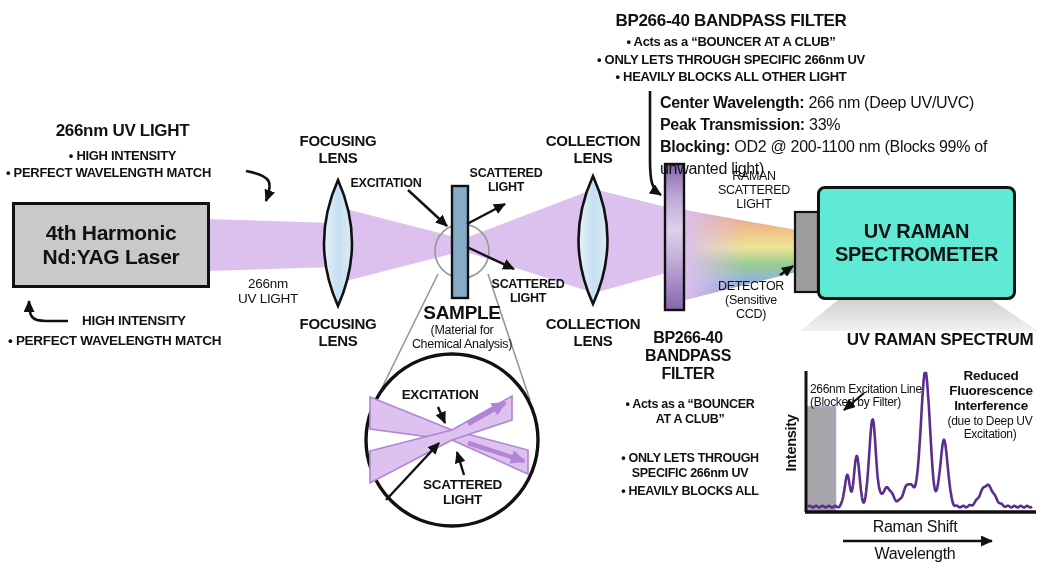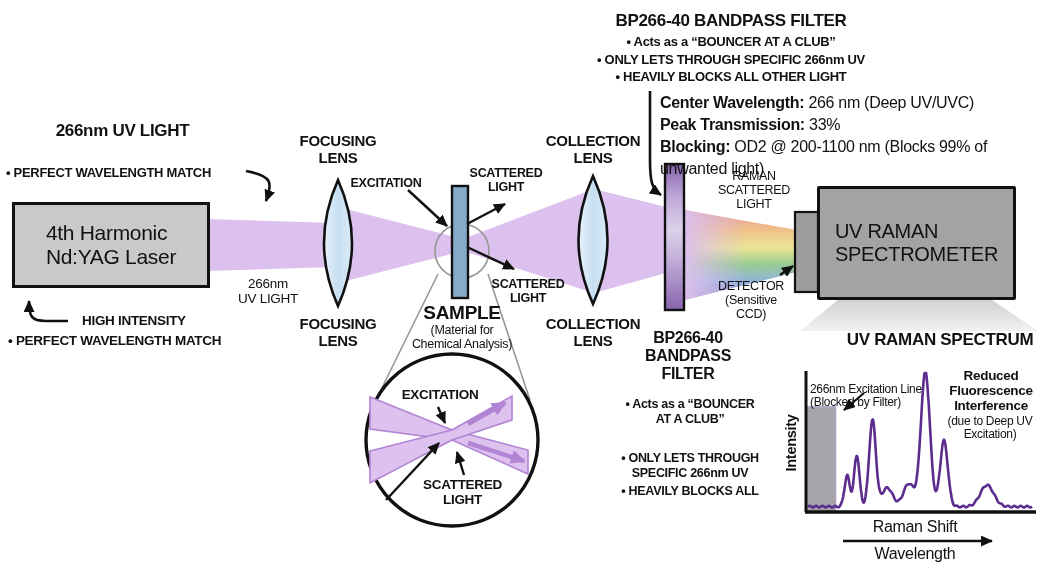--- a/index.html
+++ b/index.html
@@ -4,23 +4,23 @@
 <style>
   html,body{margin:0;padding:0;background:#fff;}
   #stage{position:relative;width:1044px;height:571px;background:#fff;overflow:hidden;
          font-family:"Liberation Sans","DejaVu Sans",sans-serif;color:#111;letter-spacing:-0.3px;}
   .lbl{position:absolute;line-height:1.12;z-index:2;}
   .pre{white-space:pre-line;}
   .b{font-weight:bold;}
   .ctr{text-align:center;}
   svg{position:absolute;left:0;top:0;z-index:1;}
   .box{position:absolute;display:flex;align-items:center;justify-content:center;
-       text-align:left;font-weight:normal;border:3px solid #111;z-index:2;line-height:1.15;}
+       text-align:center;font-weight:bold;border:3px solid #111;z-index:2;line-height:1.15;}
   #laser-box{left:12px;top:202px;width:192px;height:80px;background:#c9c9c9;font-size:21px;}
-  #spec-box{left:817px;top:186px;width:193px;height:108px;background:#a3a3a3;font-size:20px;border-radius:2px;}
+  #spec-box{left:817px;top:186px;width:193px;height:108px;background:#5eead4;font-size:20px;border-radius:8px;}
   #chart{position:absolute;left:780px;top:355px;width:264px;height:216px;z-index:2;}
   #chart svg{z-index:1;}
   .chart-lbl{position:absolute;line-height:1.1;z-index:2;}
   .bullets span{display:block;}
 </style>
 </head>
 <body>
 <div id="stage">
 
 <svg width="1044" height="571" viewBox="0 0 1044 571">
@@ -94,20 +94,21 @@
   <line x1="467" y1="224" x2="505" y2="204" stroke="#111" stroke-width="2.4" marker-end="url(#arrB)"></line>
   <line x1="467" y1="247" x2="514" y2="269" stroke="#111" stroke-width="2.4" marker-end="url(#arrB)"></line>
   <path d="M 650 91 L 650 160 C 650 182 652 189 661 195" fill="none" stroke="#111" stroke-width="2.6" marker-end="url(#arrB)"></path>
   <line x1="780" y1="275" x2="793" y2="266" stroke="#111" stroke-width="2.4" marker-end="url(#arrB)"></line>
   <line x1="438" y1="407" x2="445" y2="423" stroke="#111" stroke-width="2.4" marker-end="url(#arrB)"></line>
   <line x1="386" y1="500" x2="439" y2="443" stroke="#111" stroke-width="2.4" marker-end="url(#arrB)"></line>
   <line x1="464" y1="475" x2="457" y2="452" stroke="#111" stroke-width="2.4" marker-end="url(#arrB)"></line>
 </svg>
 
 <div class="lbl b ctr" style="left:5px;top:121px;width:235px;font-size:17px;">266nm UV LIGHT</div>
+<div class="lbl b ctr" style="left:5px;top:149px;width:235px;font-size:13px;">• HIGH INTENSITY</div>
 <div class="lbl b" style="left:6px;top:166px;width:240px;font-size:13px;">• PERFECT WAVELENGTH MATCH</div>
 
 <div class="box pre" id="laser-box">4th Harmonic
 Nd:YAG Laser</div>
 
 <div class="lbl b" style="left:82px;top:313px;font-size:13.5px;">HIGH INTENSITY</div>
 <div class="lbl b" style="left:8px;top:333px;font-size:13.5px;">• PERFECT WAVELENGTH MATCH</div>
 
 <div class="lbl pre ctr" style="left:228px;top:276px;width:80px;font-size:13.5px;">266nm
 UV LIGHT</div>

